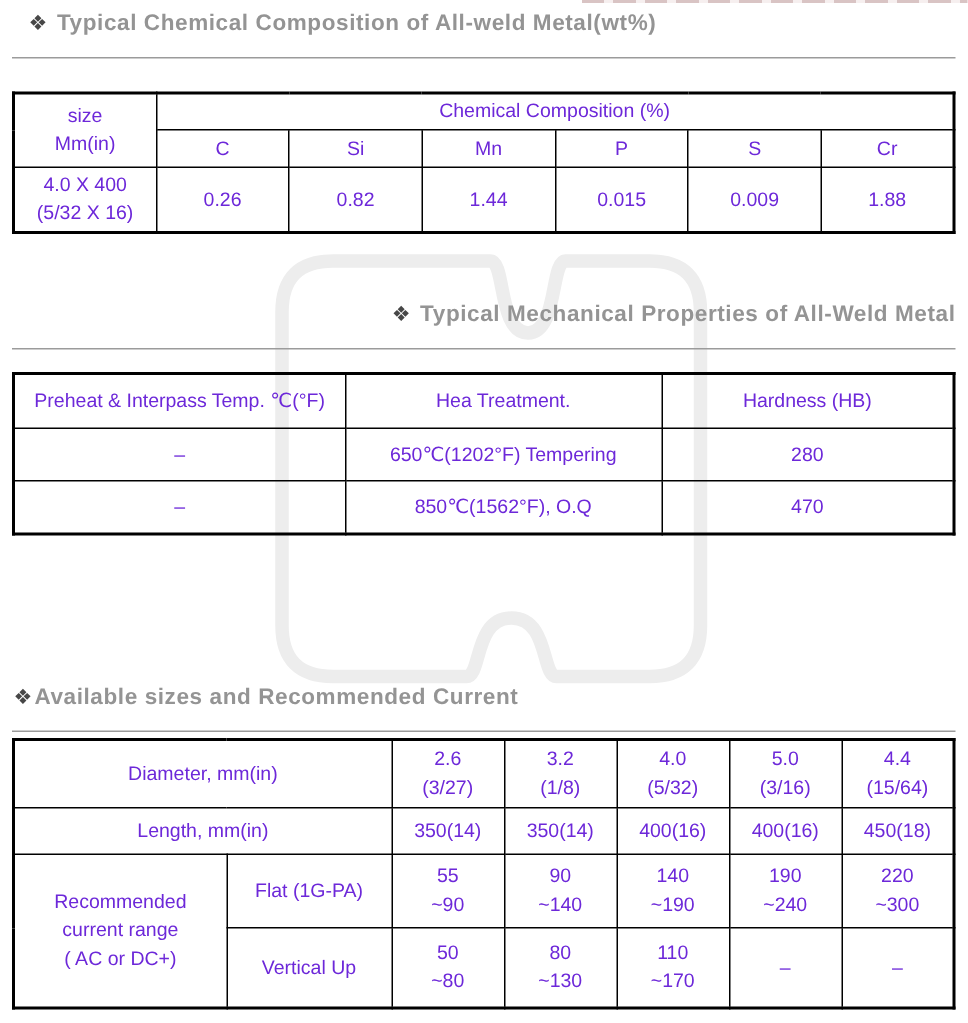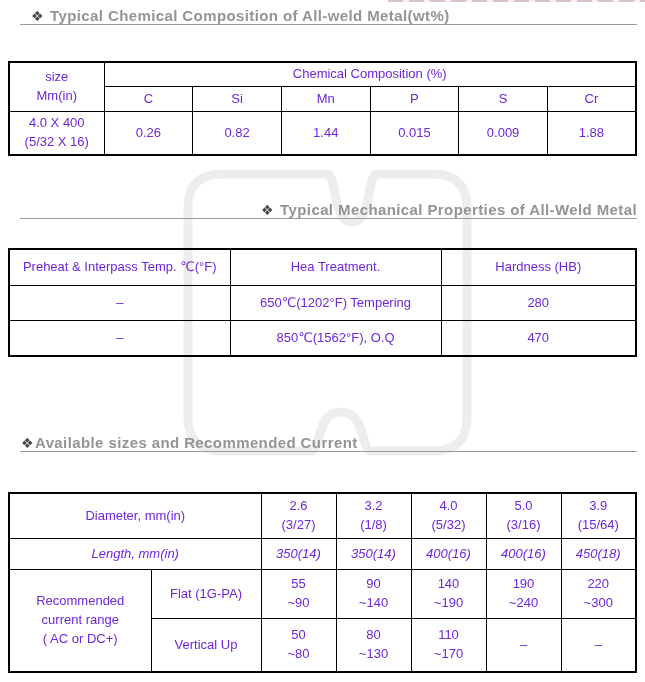--- a/index.html
+++ b/index.html
@@ -8,44 +8,44 @@
     font-family:"Liberation Sans","DejaVu Sans",sans-serif;
   }
   .top-edge-line{
     position:absolute;top:0;left:388px;width:257px;height:2px;z-index:0;
     background:repeating-linear-gradient(90deg,#d9c4c4 0 15px,#f6efef 15px 21px);
   }
   .watermark{position:absolute;left:180px;top:166px;z-index:0;}
   .heading{
     position:absolute;left:8px;right:8px;z-index:1;
     font-weight:bold;font-size:15px;letter-spacing:.4px;color:#949494;
-    border-bottom:1px solid #9b9b9b;padding-bottom:0;white-space:nowrap;margin-left:12px;
+    border-bottom:1px solid #9b9b9b;padding-bottom:14px;white-space:nowrap;
   }
   .heading .marker{color:#474747;font-size:14px;margin-right:6px;}
   .h1{top:7px;padding-left:11px;}
   .h2{top:201px;padding-left:11px;text-align:right;}
-  .h3{top:434px;padding-left:1px;}
+  .h3{top:456px;padding-left:1px;}
   .h3 .marker{margin-right:1px;}
   table{
     position:absolute;left:8px;width:627px;z-index:1;
     border-collapse:collapse;table-layout:fixed;background:transparent;
     border:2.5px solid #000;
   }
   td{
     border:1.5px solid #000;text-align:center;vertical-align:middle;
     font-size:13px;color:#6d28d9;padding:0 2px;line-height:1.45;
   }
   .t1{top:61px;}  .t2{top:248px;}  .t3{top:492px;}
   .t1 .r1 td{height:23px;}
   .t1 .r2 td{height:24px;}
   .t1 .r3 td{height:42px;}
   .t2 td{height:34px;}
   .t2 .rh td{height:35px;}
   .t3 .r1 td{height:44px;}
-  .t3 .r2 td{height:30px;font-style:italic;}
+  .t3 .r2 td{height:30px;}
   .t3 .r3 td{height:48px;}
   .t3 .r4 td{height:52px;}
 </style>
 </head>
 <body>
 
 <div class="top-edge-line"></div>
 
 <svg class="watermark" width="296" height="294" viewBox="0 0 296 294">
   <path d="M 42 8 H 147 C 157 8 152 56 172 56 C 192 56 187 8 197 8 H 253 Q 287 8 287 42 V 251 Q 287 285 253 285 H 191 C 181 285 186 246 161 246 C 136 246 141 285 131 285 H 42 Q 8 285 8 251 V 42 Q 8 8 42 8 Z" fill="none" stroke="#ededed" stroke-width="9" stroke-linejoin="round"></path>
@@ -152,21 +152,21 @@
       </td>
       <td>
         <div>4.0</div>
         <div>(5/32)</div>
       </td>
       <td>
         <div>5.0</div>
         <div>(3/16)</div>
       </td>
       <td>
-        <div>3.9</div>
+        <div>4.4</div>
         <div>(15/64)</div>
       </td>
     </tr>
     <tr class="r2">
       <td colspan="2">Length, mm(in)</td>
       <td>350(14)</td>
       <td>350(14)</td>
       <td>400(16)</td>
       <td>400(16)</td>
       <td>450(18)</td>

